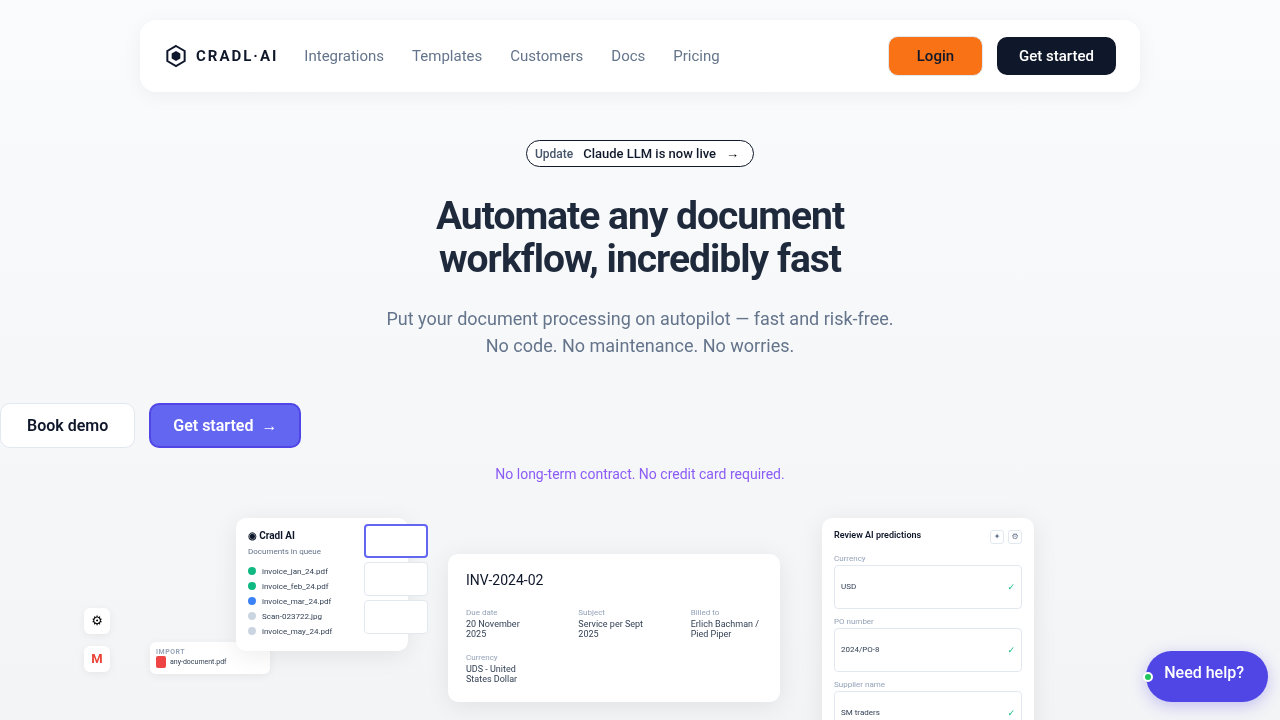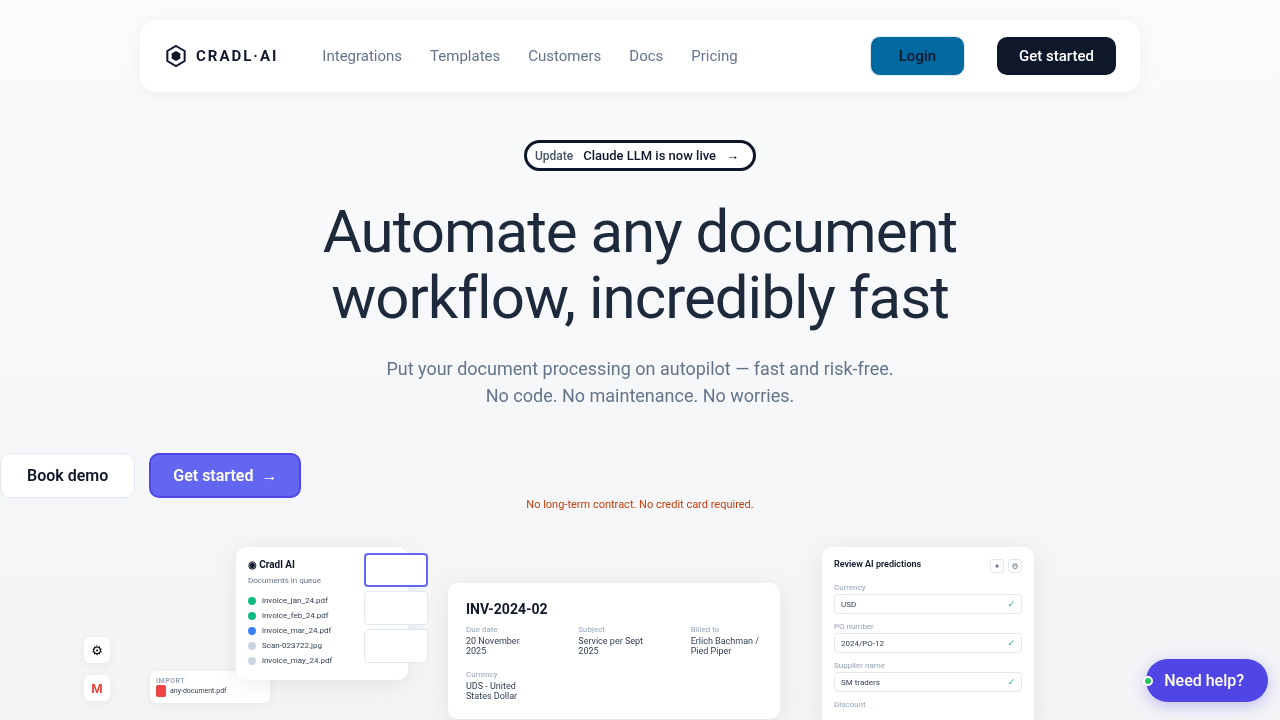--- a/index.html
+++ b/index.html
@@ -1,67 +1,67 @@
 <!DOCTYPE html>
 <html><head>
 <meta charset="utf-8">
 <style>
 *{margin:0;padding:0;box-sizing:border-box;font-family:-apple-system,BlinkMacSystemFont,"Segoe UI",Roboto,sans-serif}
 body{background:linear-gradient(180deg,#fafbfc 0%,#f3f4f6 100%);width:1280px;height:720px;overflow:hidden;position:relative}
-.nav{background:#fff;border-radius:16px;box-shadow:0 4px 20px rgba(0,0,0,0.05);margin:20px 140px 0;padding:16px 24px;display:flex;align-items:center;gap:32px}
+.nav{background:#fff;border-radius:16px;box-shadow:0 4px 20px rgba(0,0,0,0.05);margin:20px 140px 0;padding:16px 24px;display:flex;align-items:center;gap:14px}
 .logo{display:flex;align-items:center;gap:8px;font-weight:700;letter-spacing:2px;font-size:15px;color:#0f172a}
 .logo svg{width:24px;height:24px}
 .nav-links{display:flex;gap:28px;margin-left:12px}
 .nav-link{color:#64748b;font-size:15px;text-decoration:none;cursor:pointer}
 .nav-spacer{flex:1}
-.btn-login{background:#0369a1;border:1px solid #e2e8f0;border-radius:10px;padding:10px 28px;font-size:15px;font-weight:500;color:#0f172a;cursor:pointer}
+.btn-login{background:#f97316;border:1px solid #e2e8f0;border-radius:10px;padding:10px 28px;font-size:15px;font-weight:500;color:#0f172a;cursor:pointer}
 .btn-primary{background:#0f172a;color:#fff;border:none;border-radius:10px;padding:10px 22px;font-size:15px;font-weight:500;cursor:pointer}
 .hero{text-align:center;margin-top:48px}
-.update-pill{display:inline-flex;align-items:center;gap:10px;background:#fff;border:3px solid #0f172a;border-radius:999px;padding:5px 14px 5px 8px;font-size:13px;cursor:pointer}
+.update-pill{display:inline-flex;align-items:center;gap:10px;background:#fff;border:1px solid #0f172a;border-radius:999px;padding:5px 14px 5px 8px;font-size:13px;cursor:pointer}
 .update-badge{font-size:12px;color:#475569;font-weight:500}
 .update-text{color:#0f172a;font-weight:500}
-.hero h1{font-size:60px;font-weight:400;color:#1e293b;line-height:1.1;margin-top:28px;letter-spacing:-1px}
+.hero h1{font-size:39px;font-weight:700;color:#1e293b;line-height:1.1;margin-top:28px;letter-spacing:-1px}
 .hero-sub{color:#64748b;font-size:18px;margin-top:24px;line-height:1.5}
 .cta-row{display:flex;justify-content:flex-start;gap:14px;margin-top:44px}
 .btn-book{background:#fff;border:1px solid #e2e8f0;border-radius:10px;padding:11px 26px;font-size:16px;font-weight:600;color:#0f172a;cursor:pointer}
 .btn-start{background:#6366f1;color:#fff;border:2px solid #4f46e5;border-radius:10px;padding:11px 22px;font-size:16px;font-weight:600;cursor:pointer;display:inline-flex;align-items:center;gap:8px}
-.cta-note{color:#c2410c;font-size:11px;}
+.cta-note{color:#8b5cf6;font-size:14px;margin-top:18px}
 .preview{position:relative;margin-top:36px;height:180px}
 .pcard{position:absolute;background:#fff;border-radius:10px;box-shadow:0 4px 24px rgba(0,0,0,0.08);padding:12px;font-size:9px;color:#64748b}
 .pcard-left{left:236px;top:0;width:172px}
 .pcard-left .title{font-weight:700;color:#0f172a;font-size:10px;margin-bottom:6px}
 .pcard-left .sub{font-size:8px;margin-bottom:8px;display:flex;justify-content:space-between}
 .doc-row{display:flex;align-items:center;gap:6px;padding:3px 0;font-size:8px;color:#334155}
 .dot{width:8px;height:8px;border-radius:50%;background:#10b981;flex-shrink:0}
 .dot.blue{background:#3b82f6}
 .dot.gray{background:#cbd5e1}
 .thumbs{position:absolute;left:364px;top:6px;width:64px;display:flex;flex-direction:column;gap:4px}
 .thumb{height:34px;background:#fff;border:1px solid #e2e8f0;border-radius:4px}
 .thumb.active{border:2px solid #6366f1}
 .pcard-mid{left:448px;top:36px;width:332px;padding:18px}
-.pcard-mid h3{font-size:14px;font-weight:700;color:#0f172a;margin-bottom:8px}
+.pcard-mid h3{font-size:14px;font-weight:400;color:#0f172a;margin-bottom:20px}
 .inv-grid{display:grid;grid-template-columns:1fr 1fr 1fr;gap:14px 41px}
 .inv-label{font-size:8px;color:#94a3b8;margin-bottom:2px}
 .inv-val{font-size:9px;color:#334155}
 .pcard-right{left:822px;top:0;width:212px}
 .pcard-right .head{display:flex;justify-content:space-between;align-items:flex-start;margin-bottom:10px}
 .pcard-right .head-title{font-size:9px;font-weight:600;color:#0f172a}
 .icons{display:flex;gap:4px}
 .icon-box{width:14px;height:14px;border:1px solid #e2e8f0;border-radius:3px;display:flex;align-items:center;justify-content:center;font-size:8px}
 .field{margin-bottom:8px}
 .field-label{font-size:8px;color:#94a3b8;margin-bottom:2px}
-.field-input{border:1px solid #e2e8f0;border-radius:4px;padding:4px 6px;font-size:8px;color:#334155;display:flex;justify-content:space-between;align-items:center}
+.field-input{border:1px solid #e2e8f0;border-radius:4px;padding:16px 6px;font-size:8px;color:#334155;display:flex;justify-content:space-between;align-items:center}
 .check{color:#10b981;font-size:9px}
 .side-icons{position:absolute;left:84px;top:90px;display:flex;flex-direction:column;gap:12px}
 .side-icon{width:26px;height:26px;background:#fff;border-radius:6px;box-shadow:0 2px 8px rgba(0,0,0,0.06);display:flex;align-items:center;justify-content:center;font-size:13px}
 .import-card{position:absolute;left:150px;top:124px;width:120px;background:#fff;border-radius:6px;box-shadow:0 2px 8px rgba(0,0,0,0.06);padding:6px;font-size:7px}
 .import-title{color:#94a3b8;font-weight:600;letter-spacing:0.5px;}
 .import-row{display:flex;align-items:center;gap:4px;color:#334155}
 .pdf-icon{width:10px;height:12px;background:#ef4444;border-radius:2px}
-.help-btn{position:fixed;bottom:18px;right:12px;background:#4f46e5;color:#fff;border:none;border-radius:999px;padding:12px 24px 12px 18px;font-size:16px;font-weight:500;cursor:pointer;display:flex;align-items:center;gap:8px;box-shadow:0 4px 16px rgba(79,70,229,0.3)}
+.help-btn{position:fixed;bottom:18px;right:12px;background:#4f46e5;color:#fff;border:none;border-radius:999px;padding:12px 24px 20px 18px;font-size:16px;font-weight:500;cursor:pointer;display:flex;align-items:center;gap:8px;box-shadow:0 4px 16px rgba(79,70,229,0.3)}
 .help-dot{width:10px;height:10px;background:#22c55e;border-radius:50%;border:2px solid #fff;position:absolute;left:-3px;top:50%;transform:translateY(-50%)}
 </style>
 </head>
 <body>
 
 <nav class="nav">
   <div class="logo">
     <svg viewBox="0 0 24 24">
         <path d="M12 2l8.66 5v10L12 22l-8.66-5V7L12 2z" fill="none" stroke="#0f172a" stroke-width="2"></path>
         <path d="M12 7l4.33 2.5v5L12 17l-4.33-2.5v-5L12 7z" fill="#0f172a"></path>
@@ -184,21 +184,21 @@
     <div class="field">
         <div class="field-label">Currency</div>
         <div class="field-input">
           <span>USD</span>
           <span class="check">✓</span>
         </div>
       </div>
     <div class="field">
         <div class="field-label">PO number</div>
         <div class="field-input">
-          <span>2024/PO-12</span>
+          <span>2024/PO-8</span>
           <span class="check">✓</span>
         </div>
       </div>
     <div class="field">
         <div class="field-label">Supplier name</div>
         <div class="field-input">
           <span>SM traders</span>
           <span class="check">✓</span>
         </div>
       </div>

